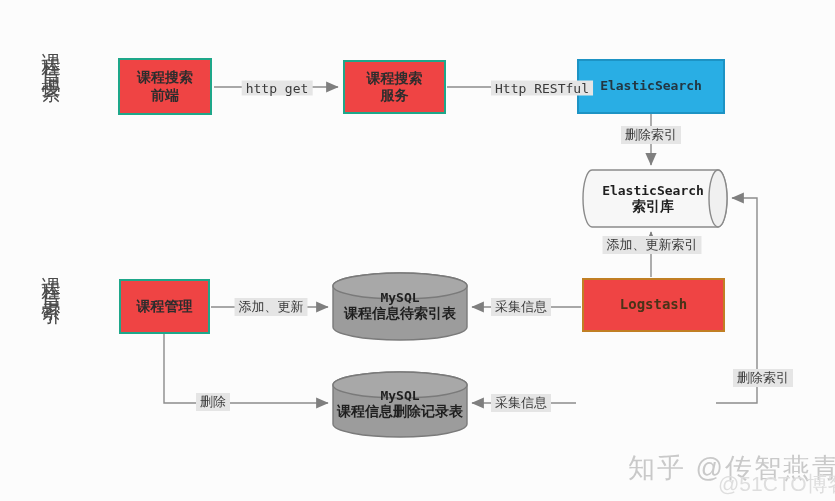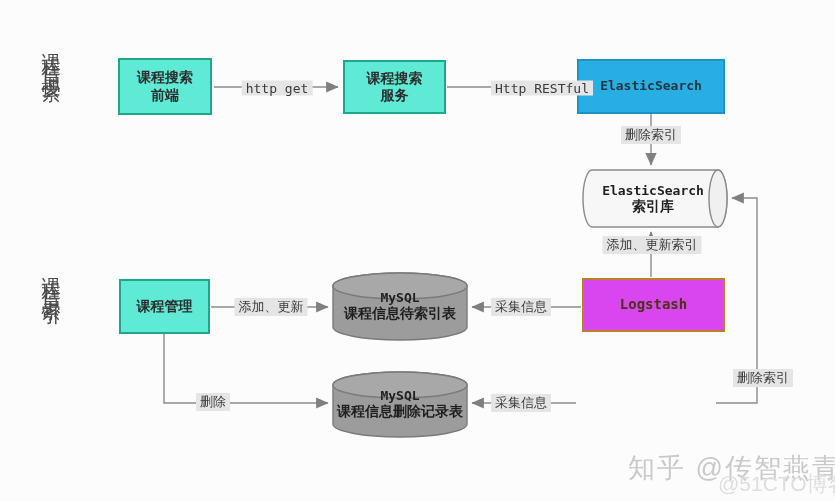--- a/index.html
+++ b/index.html
@@ -15,24 +15,24 @@
     position:absolute;
     display:flex;flex-direction:column;
     align-items:center;justify-content:center;
     text-align:center;
     box-sizing:border-box;
     line-height:1.25;
     font-size:14px;
     font-weight:600;
     color:#2d2d2d;
   }
-  .node.teal{background:#5eead4;border:2px solid #1ea78a;}
+  .node.teal{background:#ef4444;border:2px solid #1ea78a;}
   .node.blue{background:#29aee4;border:2px solid #1d93c4;color:#233642;
     font-family:"DejaVu Sans Mono", monospace;font-size:13px;}
-  .node.orange{background:#d946ef;border:2px solid #c17f24;}
+  .node.orange{background:#ef4444;border:2px solid #c17f24;}
   .node.orange .en{font-family:"DejaVu Sans Mono", monospace;font-size:14px;color:#4a3318;}
   .cyl-text{
     position:absolute;
     display:flex;flex-direction:column;align-items:center;justify-content:center;
     text-align:center;line-height:1.2;
     color:#1f1f1f;font-size:14px;font-weight:600;
   }
   .cyl-text .en{font-family:"DejaVu Sans Mono", monospace;font-size:13px;}
   .edge-label{
     position:absolute;

